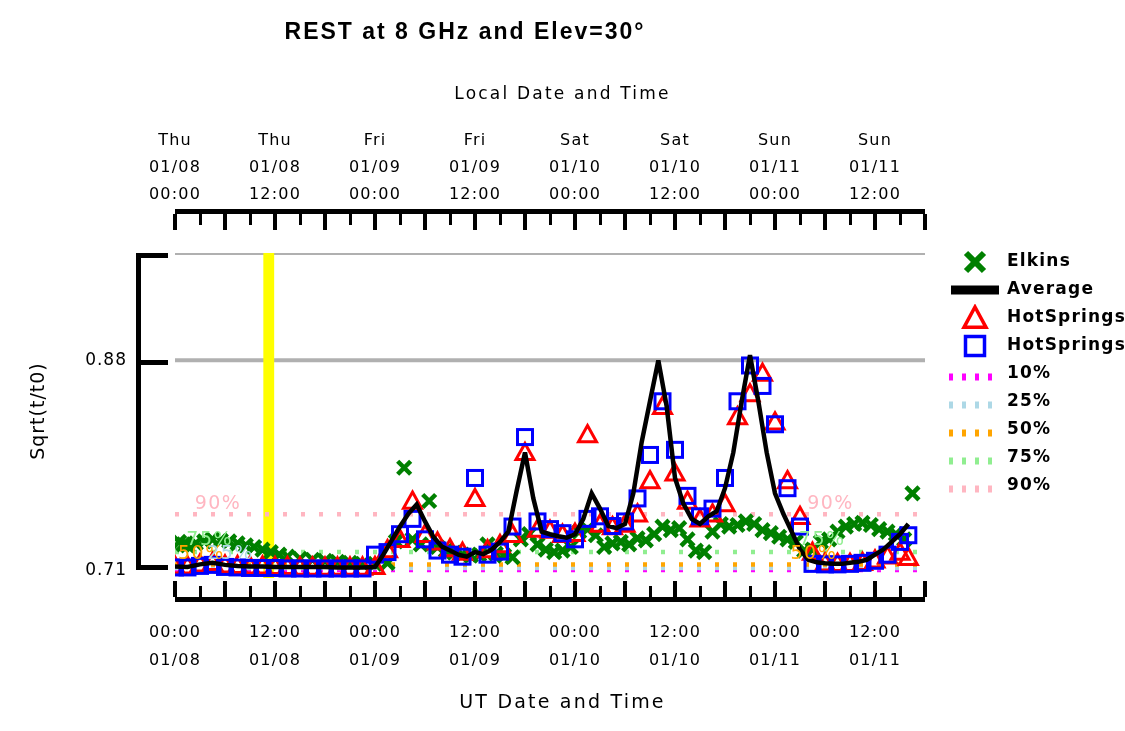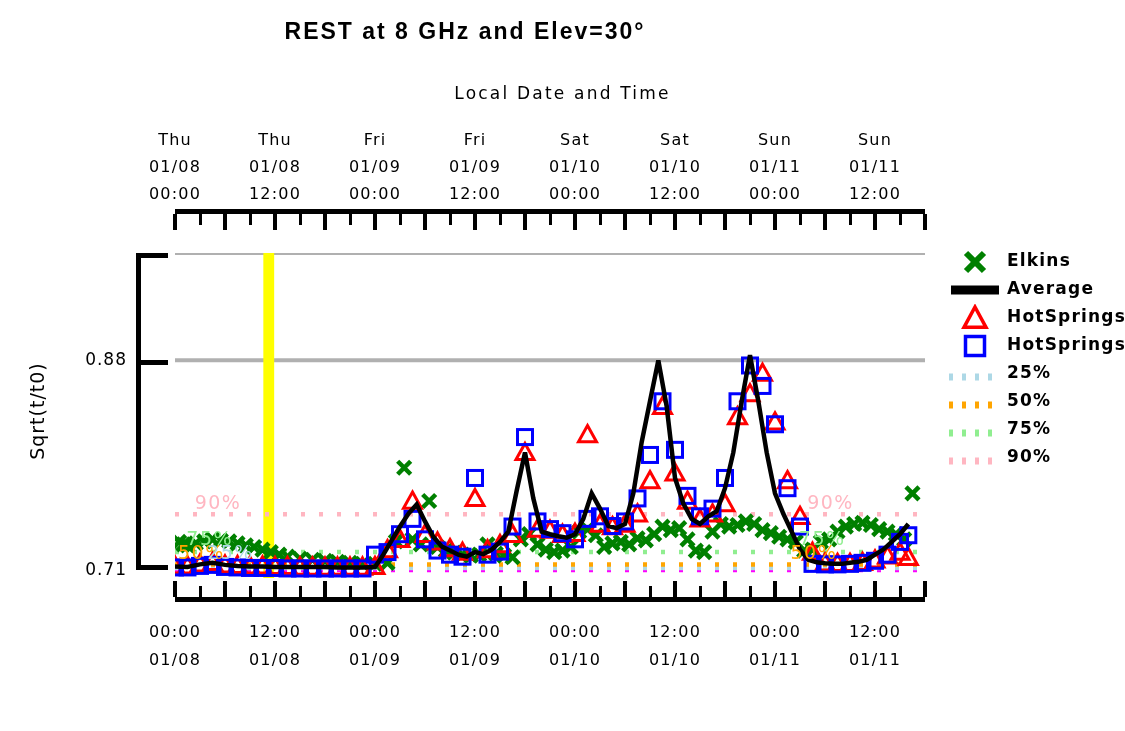--- a/index.html
+++ b/index.html
@@ -432,20 +432,21 @@
   <div id="pct-annotations">
       <div class="pctlabel" style="color: rgb(255, 182, 193); left: 194.667px; top: 491.066px;">90%</div>
       <div class="pctlabel" style="color: rgb(255, 182, 193); left: 807.167px; top: 491.066px;">90%</div>
       <div class="pctlabel" style="color: rgb(144, 238, 144); left: 186.333px; top: 527.368px;">75%</div>
       <div class="pctlabel" style="color: rgb(144, 238, 144); left: 798.833px; top: 527.368px;">75%</div>
       <div class="pctlabel" style="color: rgb(255, 165, 0); left: 178px; top: 540.661px;">50%</div>
       <div class="pctlabel" style="color: rgb(255, 165, 0); left: 790.5px; top: 540.661px;">50%</div>
       <div class="pctlabel" style="color: rgb(173, 216, 230); left: 207.167px; top: 540.661px;">25%</div>
     </div>
 
+  <div class="txt" id="bottom-axis-title">UT Date and Time</div>
 
   <div id="legend">
       <div class="legrow">
         <div class="legsym"><svg width="58" height="28">
             <path d="M21 5 L39 23 M39 5 L21 23" stroke="#008000" stroke-width="6" fill="none"></path>
           </svg></div>
         <div class="legtxt">Elkins</div>
       </div>
       <div class="legrow">
         <div class="legsym"><svg width="58" height="28">
@@ -460,20 +461,26 @@
         <div class="legtxt">HotSprings</div>
       </div>
       <div class="legrow">
         <div class="legsym"><svg width="58" height="28">
             <rect x="20.5" y="4.5" width="19" height="19" stroke="#0000ff" stroke-width="3.5" fill="none"></rect>
           </svg></div>
         <div class="legtxt">HotSprings</div>
       </div>
       <div class="legrow">
         <div class="legsym"><svg width="58" height="28">
+            <line x1="4" y1="17" x2="56" y2="17" stroke="#ff00ff" stroke-width="7" stroke-dasharray="4,9" stroke-linecap="butt"></line>
+          </svg></div>
+        <div class="legtxt">10%</div>
+      </div>
+      <div class="legrow">
+        <div class="legsym"><svg width="58" height="28">
             <line x1="4" y1="17" x2="56" y2="17" stroke="#add8e6" stroke-width="7" stroke-dasharray="4,9" stroke-linecap="butt"></line>
           </svg></div>
         <div class="legtxt">25%</div>
       </div>
       <div class="legrow">
         <div class="legsym"><svg width="58" height="28">
             <line x1="4" y1="17" x2="56" y2="17" stroke="#ffa500" stroke-width="7" stroke-dasharray="4,9" stroke-linecap="butt"></line>
           </svg></div>
         <div class="legtxt">50%</div>
       </div>

